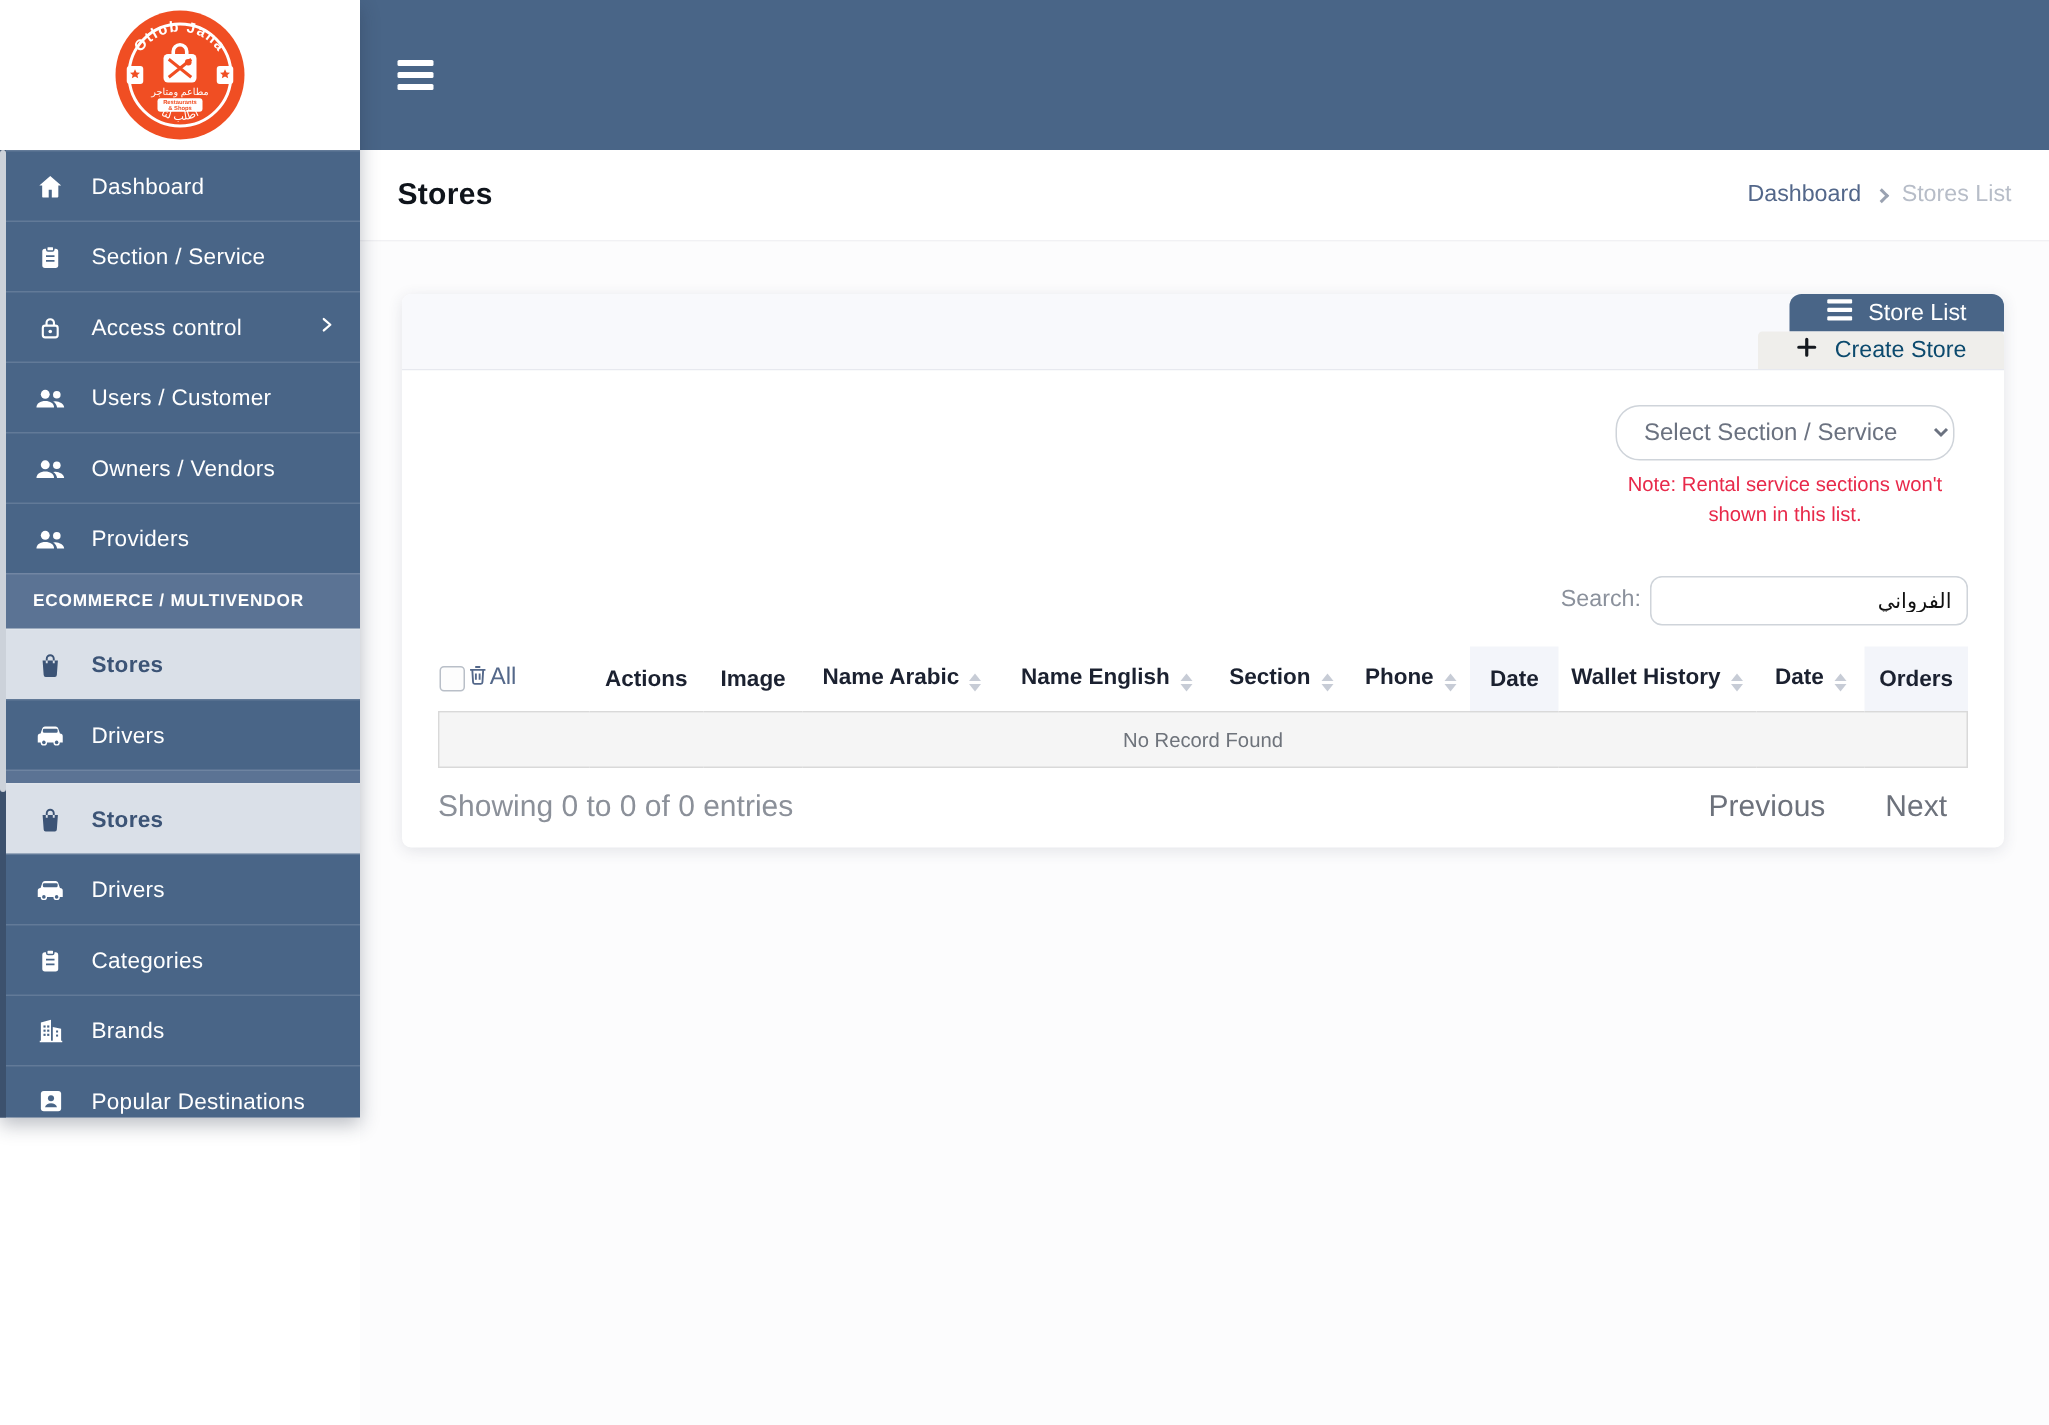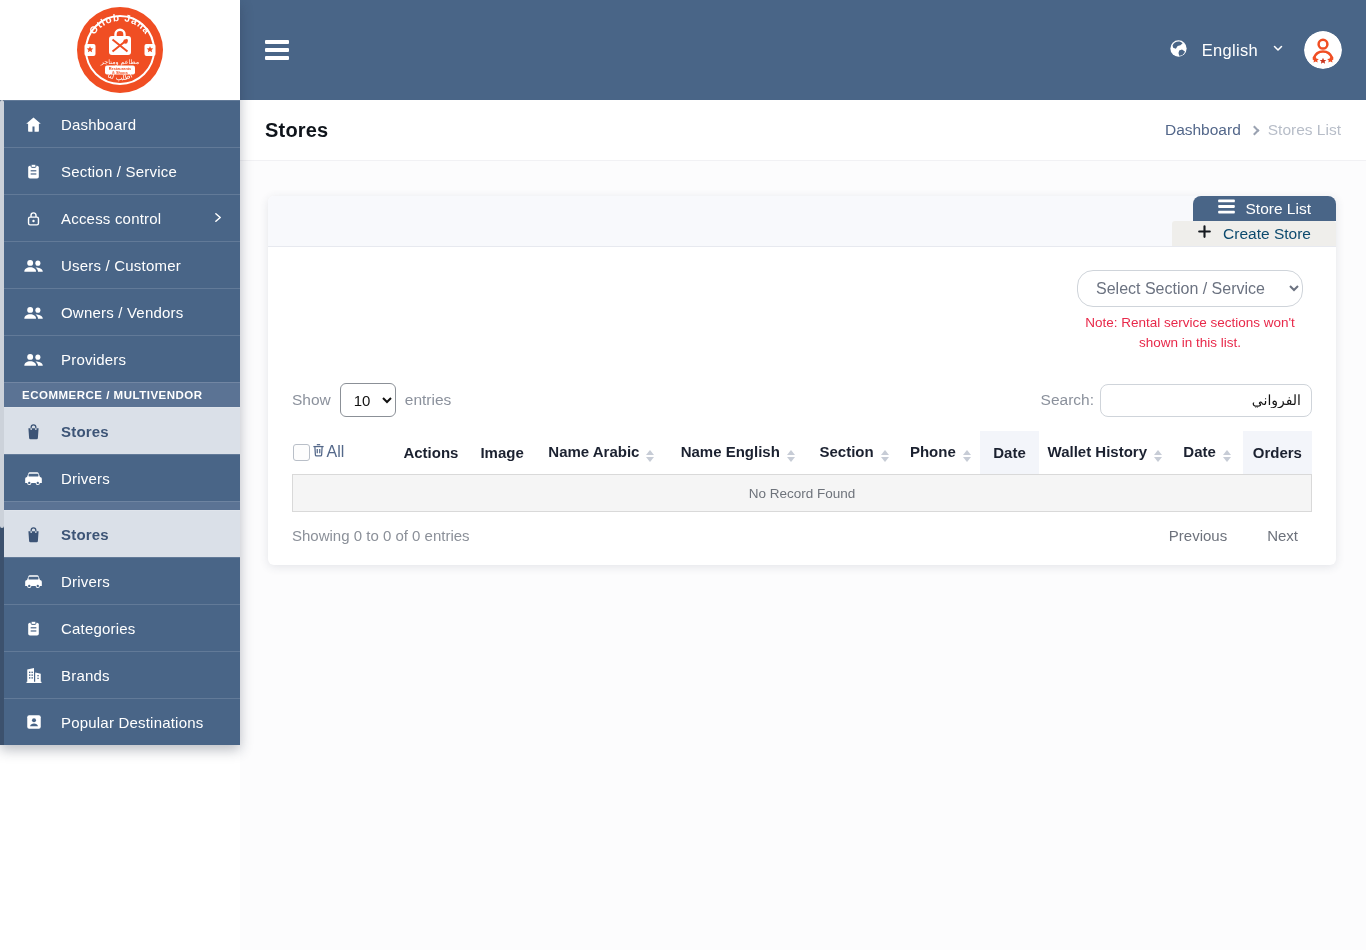--- a/index.html
+++ b/index.html
@@ -6,21 +6,21 @@
   html,body { width:1366px; height:950px; background:#fff; font-family:"Liberation Sans", sans-serif; overflow:hidden; }
   body { position:relative; }
 
   
   .sidebar { position:absolute; left:0; top:0; width:240px; height:745px; background:#496587; box-shadow:0 5px 12px rgba(30,40,60,.30); z-index:6; --bg:#496587; }
   .logo-box { height:100px; background:#fff; display:flex; align-items:center; justify-content:center; }
   .menu-item { height:47px; display:flex; align-items:center; gap:16px; padding:0 16px 0 22px; color:#fff; border-top:1px solid rgba(255,255,255,.14); cursor:pointer; font-size:15px; letter-spacing:.2px; --bg:#496587; }
   .menu-item .mi { width:23px; display:flex; justify-content:center; align-items:center; }
   .menu-item.active { background:#dae0e8; color:#3c5476; --bg:#dae0e8; font-weight:bold; }
   .menu-item .spacer { flex:1; }
-  .section-head { height:25px; background:#5b7394; border-top:1px solid rgba(255,255,255,.14); display:flex; align-items:center; padding:0 22px; color:#fff; font-weight:bold; font-size:11.5px; letter-spacing:.5px; }
+  .section-head { height:37px; background:#5b7394; border-top:1px solid rgba(255,255,255,.14); display:flex; align-items:center; padding:0 22px; color:#fff; font-weight:bold; font-size:11.5px; letter-spacing:.5px; }
   .mini-strip { height:9px; background:#5b7394; border-top:1px solid rgba(255,255,255,.12); }
   .sb-track { position:absolute; left:0; top:100px; width:4px; height:645px; background:#3c516d; }
   .sb-thumb { position:absolute; left:0; top:0; width:4px; height:428px; background:#ccd2da; border-radius:2px; }
 
   
   .topbar { position:absolute; left:240px; top:0; width:1126px; height:100px; background:#496587; display:flex; align-items:center; --bg:#496587; }
   .hamburger { margin-left:25px; width:24px; cursor:pointer; }
   .hamburger i { display:block; height:3.5px; background:#fff; border-radius:1px; margin-bottom:4.5px; }
   .hamburger i:last-child { margin-bottom:0; }
   .top-right { margin-left:auto; margin-right:24px; display:flex; align-items:center; gap:13px; color:#fff; }
@@ -61,21 +61,21 @@
   th.tint { background:#f3f5fa; }
   th.col-first { text-align:left; }
   .selall { display:flex; align-items:center; gap:1px; color:#54688a; font-size:16px; font-weight:normal; }
   .cb { appearance:none; -webkit-appearance:none; width:17px; height:17px; border:1px solid #b9bfc8; border-radius:3px; background:#fdfdfd; cursor:pointer; }
   .sort { display:inline-flex; flex-direction:column; gap:2px; margin-left:7px; vertical-align:2px; }
   .sort i { width:0; height:0; border-left:4.5px solid transparent; border-right:4.5px solid transparent; display:block; }
   .sort .up { border-bottom:5px solid #c7ccd6; }
   .sort .down { border-top:5px solid #c7ccd6; }
   td.empty { background:#f5f5f5; border:1px solid #d9d9d9; height:37px; text-align:center; color:#6e737b; font-size:13.5px; }
 
-  .table-foot { display:flex; align-items:center; margin-top:15px; color:#8b9099; font-size:15px; }
+  .table-foot { display:flex; align-items:center; margin-top:15px; color:#8b9099; font-size:20px; }
   .pager { margin-left:auto; display:flex; gap:40px; color:#6d727c; margin-right:14px; }
   .pager span { cursor:pointer; }
 </style>
 </head>
 <body>
 
 <div class="sidebar">
   <div class="logo-box">
     <svg width="88" height="88" viewBox="0 0 88 88">
       <circle cx="44" cy="44" r="43" fill="#f04e23"></circle>
@@ -267,40 +267,20 @@
       <div class="sb-thumb"></div>
     </div>
 </div>
 
 <div class="topbar">
   <div class="hamburger">
       <i></i>
       <i></i>
       <i></i>
     </div>
-  <div class="top-right">
-    <span><svg width="21" height="21" viewBox="0 0 24 24">
-          <circle cx="12" cy="12" r="9.3" fill="#fff"></circle>
-          <path fill="#496587" d="M5.2 8.6C6.4 5.8 9 4 12 4c2 0 3.3.7 4.7 2l-2.5 2.2-3.2 1-2 3-3.1-1.1zM12.8 14.4l3.2-1.2 3.4 2.1c-.9 3-3.6 5-6.6 5l-.8-3.2z"></path>
-        </svg></span>
-    <span class="lang-label">English</span>
-    <span><svg width="14" height="14" viewBox="0 0 24 24">
-          <path d="M6 9.5l6 6 6-6" fill="none" stroke="#fff" stroke-width="2.6" stroke-linecap="round" stroke-linejoin="round"></path>
-        </svg></span>
-    <span class="avatar">
-      <svg width="38" height="38" viewBox="0 0 38 38">
-        <circle cx="19" cy="19" r="19" fill="#fff"></circle>
-        <circle cx="19" cy="13.2" r="4.4" fill="none" stroke="#f04e23" stroke-width="2.5"></circle>
-        <path d="M9.8 27c1.7-4.4 5.2-6.6 9.2-6.6s7.5 2.2 9.2 6.6" fill="none" stroke="#f04e23" stroke-width="2.5" stroke-linecap="round"></path>
-        <path d="M11.6 25.6l1 2.1 2.3.2-1.7 1.5.5 2.2-2.1-1.2-2.1 1.2.5-2.2-1.7-1.5 2.3-.2z" fill="#f04e23"></path>
-        <path d="M19 26.8l1 2.1 2.3.2-1.7 1.5.5 2.2-2.1-1.2-2.1 1.2.5-2.2-1.7-1.5 2.3-.2z" fill="#c9351f"></path>
-        <path d="M26.4 25.6l1 2.1 2.3.2-1.7 1.5.5 2.2-2.1-1.2-2.1 1.2.5-2.2-1.7-1.5 2.3-.2z" fill="#f04e23"></path>
-      </svg>
-    </span>
-  </div>
 </div>
 
 <div class="titlebar">
   <div class="page-title">Stores</div>
   <div class="breadcrumb">
     <span class="bc-link">Dashboard</span>
     <span class="bc-sep"></span>
     <span class="bc-current">Stores List</span>
   </div>
 </div>
@@ -330,27 +310,20 @@
       <div class="filter-row">
         <div class="filter-col">
           <select class="section-select">
             <option>Select Section / Service</option>
           </select>
           <div class="note">Note: Rental service sections won't shown in this list.</div>
         </div>
       </div>
 
       <div class="controls-row">
-        <div class="show-group">
-          <span>Show</span>
-          <select class="page-len">
-            <option>10</option>
-          </select>
-          <span>entries</span>
-        </div>
         <div class="search-group">
           <span>Search:</span>
           <input class="search" type="text" dir="rtl" value="الفرواني" style="">
         </div>
       </div>
 
       <div class="table-wrap">
         <table>
           <colgroup>
             <col style="width:100px">

